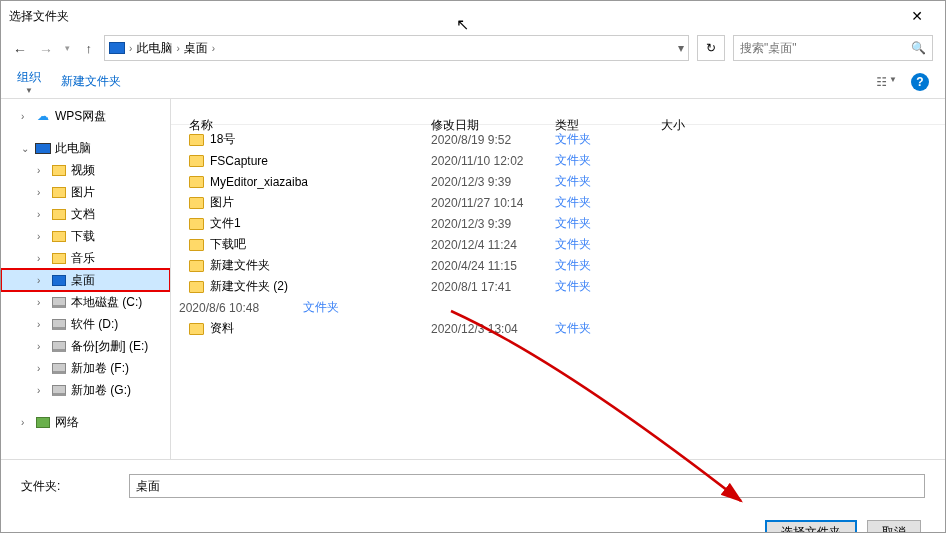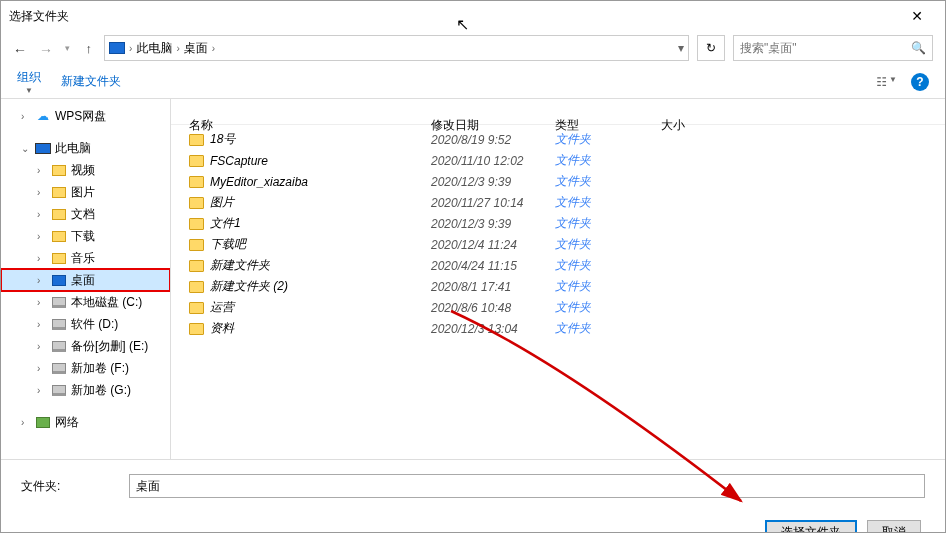--- a/index.html
+++ b/index.html
@@ -48,21 +48,21 @@
     .ico-desktop { width: 14px; height: 11px; background: #1a6dd6; border: 1px solid #0d4ea0; }
     
     .content { flex: 1; display: flex; flex-direction: column; }
     .col-headers { display: flex; height: 26px; align-items: center; border-bottom: 1px solid #eee; padding: 0 8px; }
     .col { color: #000000; margin-top: 28px; }
     .col-name { width: 252px; padding-left: 10px; }
     .col-date { width: 124px; }
     .col-type { width: 106px; }
     .col-size { width: 80px; }
     
-    .file-list { flex: 1; padding: 4px 8px; font-style: italic; }
+    .file-list { flex: 1; padding: 4px 8px; }
     .file-row { display: flex; height: 21px; align-items: center; cursor: pointer; }
     .file-row .fname { width: 252px; display: flex; align-items: center; gap: 6px; padding-left: 10px; }
     .file-row .fdate { width: 124px; color: #555; }
     .file-row .ftype { width: 106px; color: #3b82f6; }
     .folder-icon { width: 15px; height: 12px; background: #ffd968; border: 1px solid #d4a017; border-radius: 1px; }
     
     .bottom { border-top: 1px solid #ddd; padding: 14px 20px; }
     .folder-input-row { display: flex; align-items: center; gap: 8px; margin-bottom: 22px; }
     .folder-label { width: 100px; }
     .folder-input { flex: 1; height: 24px; border: 1px solid #aaa; padding: 0 6px; }
@@ -287,24 +287,20 @@
         </div>
         <div class="file-row">
           <span class="fname">
             <span class="folder-icon"></span>
             <span>新建文件夹 (2)</span>
           </span>
           <span class="fdate">2020/8/1 17:41</span>
           <span class="ftype">文件夹</span>
         </div>
         <div class="file-row">
-          <span class="fname">
-            <span class="folder-icon"></span>
-            <span>运营</span>
-          </span>
           <span class="fdate">2020/8/6 10:48</span>
           <span class="ftype">文件夹</span>
         </div>
         <div class="file-row">
           <span class="fname">
             <span class="folder-icon"></span>
             <span>资料</span>
           </span>
           <span class="fdate">2020/12/3 13:04</span>
           <span class="ftype">文件夹</span>

